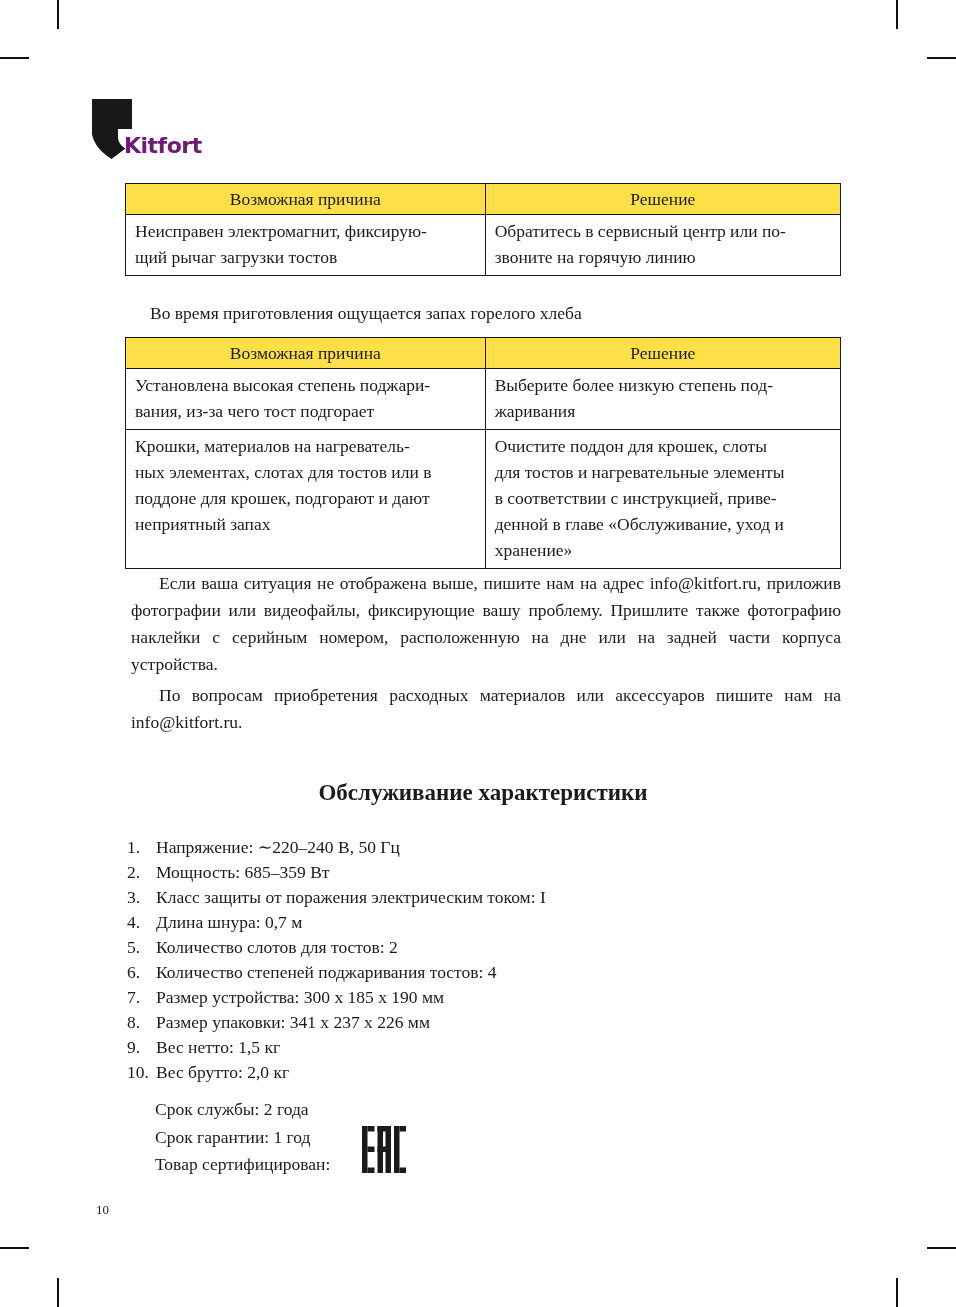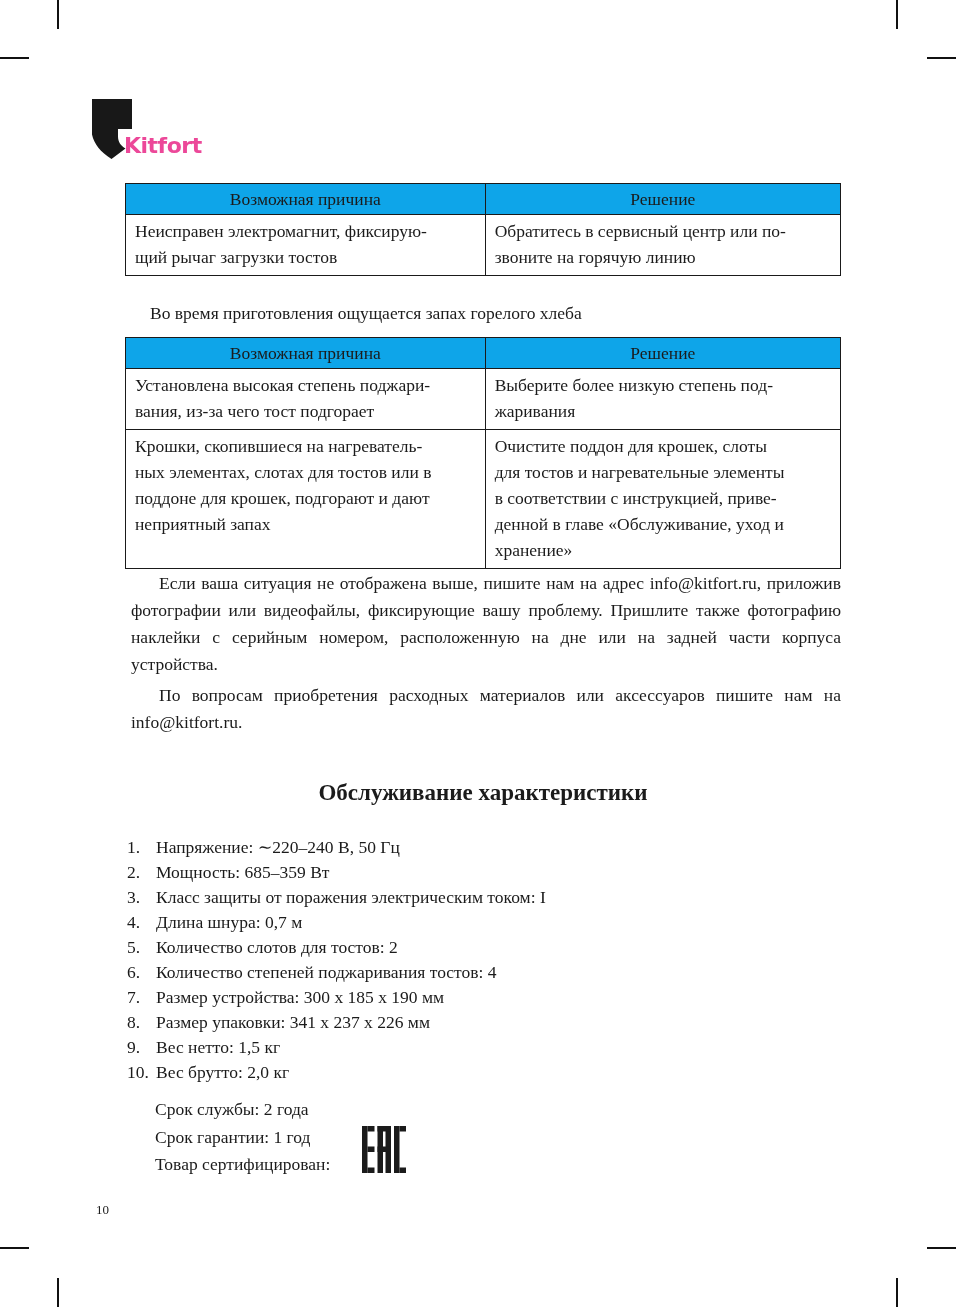--- a/index.html
+++ b/index.html
@@ -15,32 +15,32 @@
   .crop { position:absolute; background:#111; }
   .crop.v { width:2px; height:29px; }
   .crop.h { width:29px; height:2px; }
 
   
   .logo { position:absolute; left:92px; top:99px; width:210px; height:62px; }
   .logo svg { position:absolute; left:0; top:0; }
   .logo .wordmark {
     position:absolute; left:32px; top:34px;
     font-family:"DejaVu Sans","Liberation Sans",sans-serif;
-    font-weight:bold; font-size:22px; letter-spacing:-0.5px; color:#ec4899;
+    font-weight:bold; font-size:22px; letter-spacing:-0.5px; color:#701a75;
   }
 
   
   .tbl { position:absolute; left:125px; width:716px; border-collapse:collapse; table-layout:fixed; }
   .tbl th, .tbl td {
     border:1.5px solid #1a1a1a;
     font-size:17.5px;
     vertical-align:top;
   }
   .tbl th {
-    background:#0ea5e9;
+    background:#fde047;
     font-weight:normal;
     text-align:center;
     padding:3px 6px;
     line-height:24px;
   }
   .tbl td {
     padding:3px 9px 5px 9px;
     line-height:26px;
     white-space:pre-line;
   }
@@ -127,21 +127,21 @@
       <th>Возможная причина</th>
       <th>Решение</th>
     </tr>
     <tr>
       <td>Установлена высокая степень поджари-
 вания, из-за чего тост подгорает</td>
       <td>Выберите более низкую степень под-
 жаривания</td>
     </tr>
     <tr>
-      <td>Крошки, скопившиеся на нагреватель-
+      <td>Крошки, материалов на нагреватель-
 ных элементах, слотах для тостов или в
 поддоне для крошек, подгорают и дают
 неприятный запах</td>
       <td>Очистите поддон для крошек, слоты
 для тостов и нагревательные элементы
 в соответствии с инструкцией, приве-
 денной в главе «Обслуживание, уход и
 хранение»</td>
     </tr>
   </tbody>

